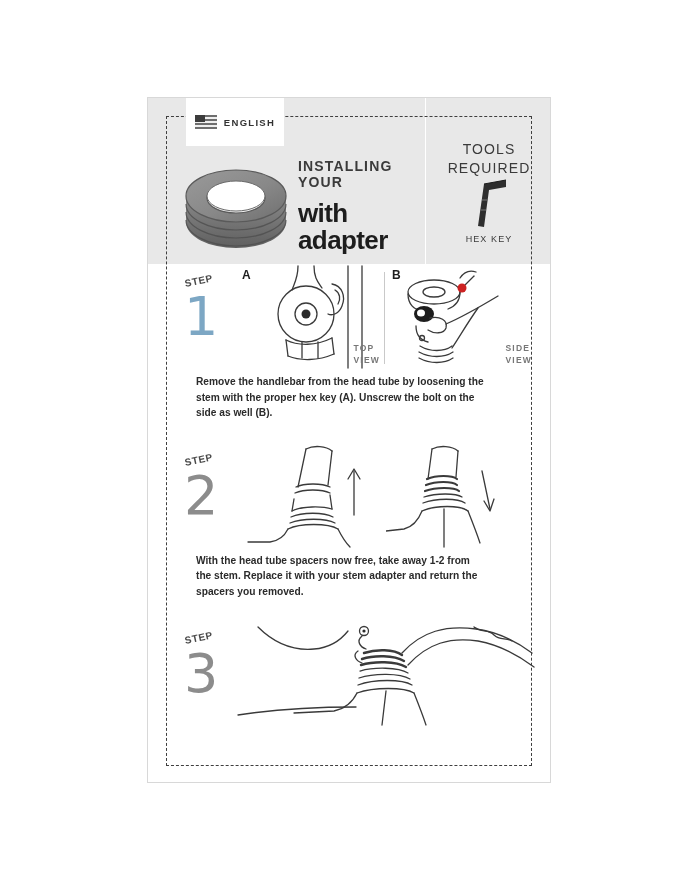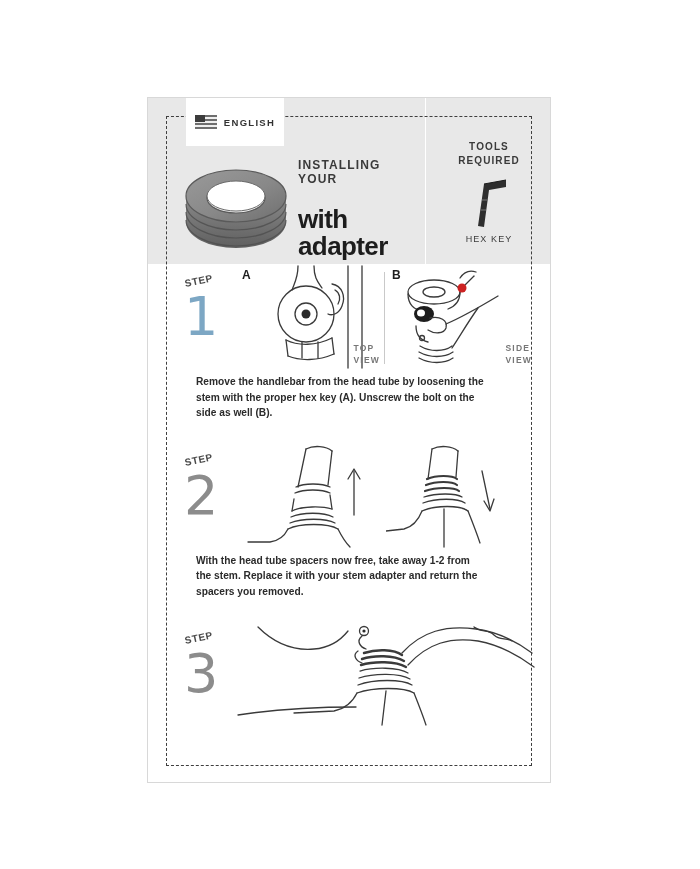--- a/index.html
+++ b/index.html
@@ -114,43 +114,43 @@
   }
 
   
   .title-block {
     position: absolute;
     left: 150px;
     top: 60px;
     width: 126px;
   }
   .title-kicker {
-    font-size: 12px;
+    font-size: 14px;
     font-weight: bold;
     letter-spacing: 1.15px;
     color: #3a3a3a;
-    margin-bottom: 20px;
+    margin-bottom: 10px;
   }
   .title-main {
     font-size: 26px;
     font-weight: bold;
     letter-spacing: -0.6px;
     line-height: 1.02;
     color: #1d1d1d;
   }
 
   
   .tools-title {
     position: absolute;
     top: 42px;
     left: 0;
     width: 100%;
     text-align: center;
-    font-size: 10px;
-    font-weight: bold;
+    font-size: 14px;
+    font-weight: normal;
     letter-spacing: 1.1px;
     line-height: 1.35;
     color: #3a3a3a;
   }
   .hexkey-art {
     position: absolute;
     top: 72px;
     left: 50%;
     transform: translateX(-50%);
     width: 46px;

